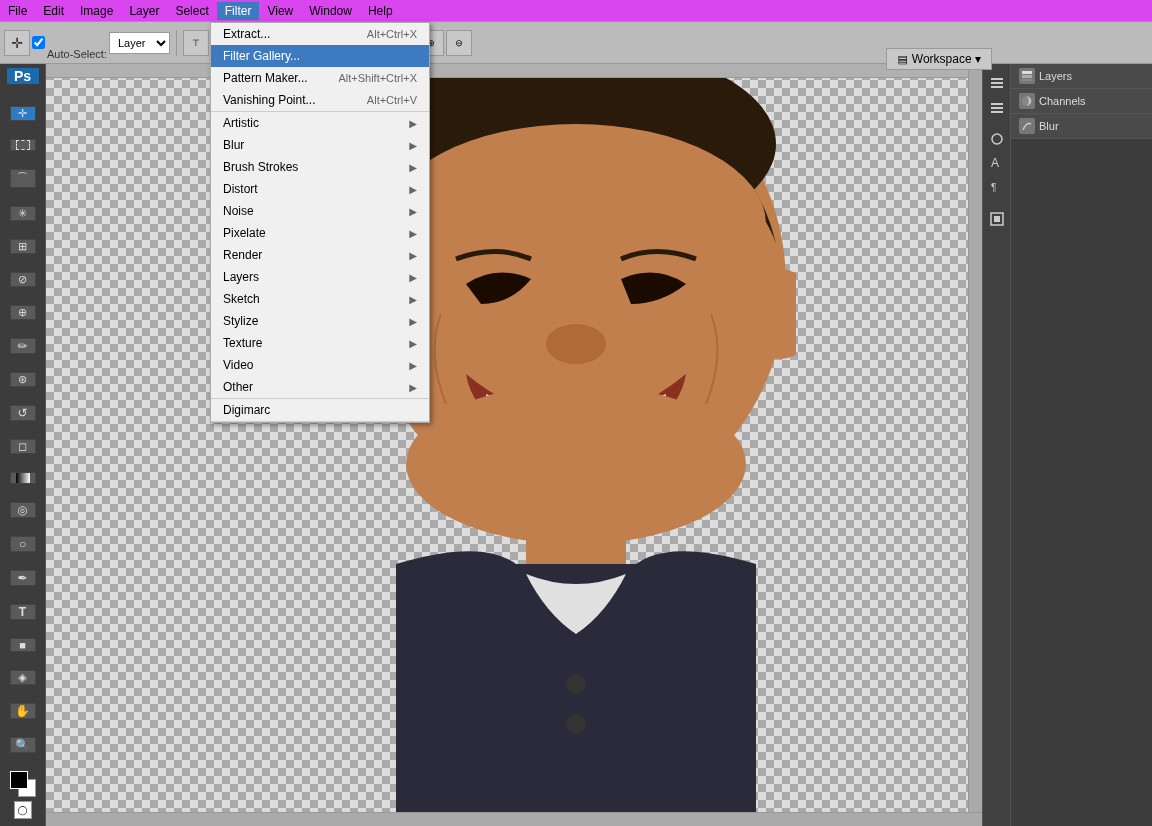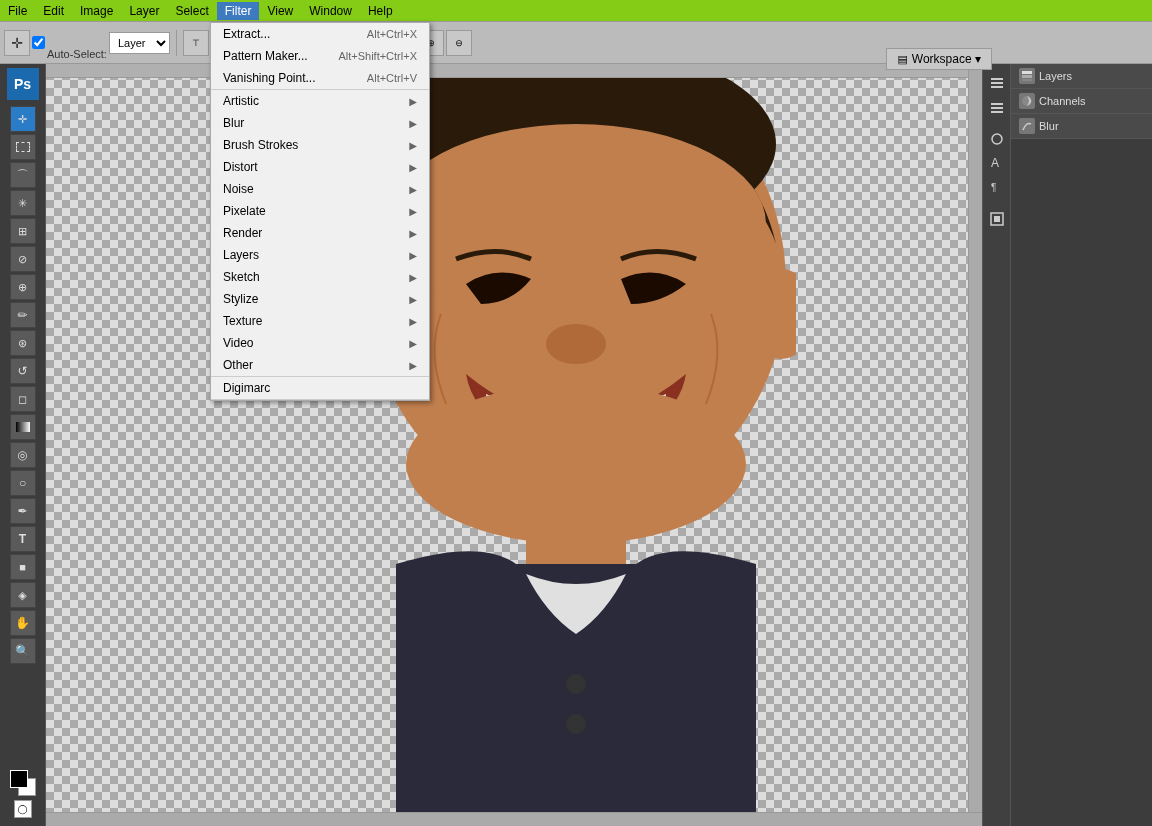--- a/index.html
+++ b/index.html
@@ -11,21 +11,21 @@
       font-size: 12px;
       overflow: hidden;
       position: relative;
     }
 
     
     #menubar {
       position: absolute;
       top: 0; left: 0; right: 0;
       height: 22px;
-      background: #84cc16;
+      background: #d946ef;
       display: flex;
       align-items: center;
       border-bottom: 1px solid #999;
       z-index: 100;
     }
     .menu-item {
       padding: 2px 8px;
       cursor: pointer;
       font-size: 12px;
       color: #000;
@@ -105,21 +105,21 @@
       position: absolute;
       top: 64px;
       left: 0;
       width: 46px;
       bottom: 0;
       background: #3c3c3c;
       display: flex;
       flex-direction: column;
       align-items: center;
       padding-top: 4px;
-      gap: 2px;
+      gap: 18px;
       z-index: 50;
       border-right: 1px solid #555;
     }
 
     .tool-btn {
       width: 26px;
       height: 26px;
       background: #5a5a5a;
       border: 1px solid #444;
       display: flex;
@@ -636,20 +636,23 @@
   </div>
 </div>
 
 <div id="filter-menu">
 
   <div class="menu-section">
     <div class="dropdown-item">
       <span>Extract...</span>
       <span class="shortcut">Alt+Ctrl+X</span>
     </div>
+    <div class="dropdown-item highlighted">
+      <span>Filter Gallery...</span>
+    </div>
     <div class="dropdown-item">
       <span>Pattern Maker...</span>
       <span class="shortcut">Alt+Shift+Ctrl+X</span>
     </div>
     <div class="dropdown-item">
       <span>Vanishing Point...</span>
       <span class="shortcut">Alt+Ctrl+V</span>
     </div>
   </div>
 

